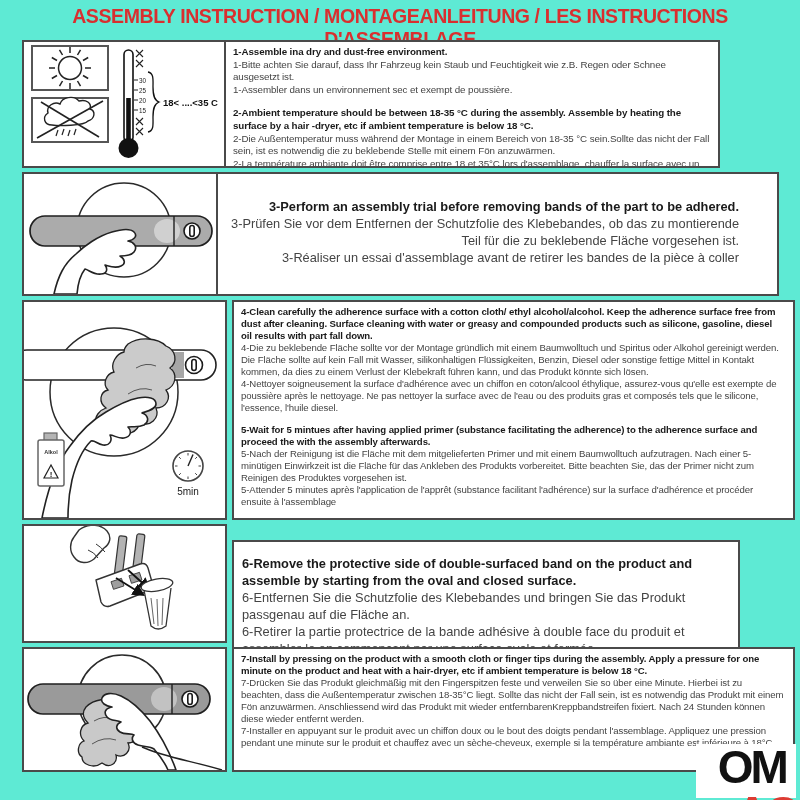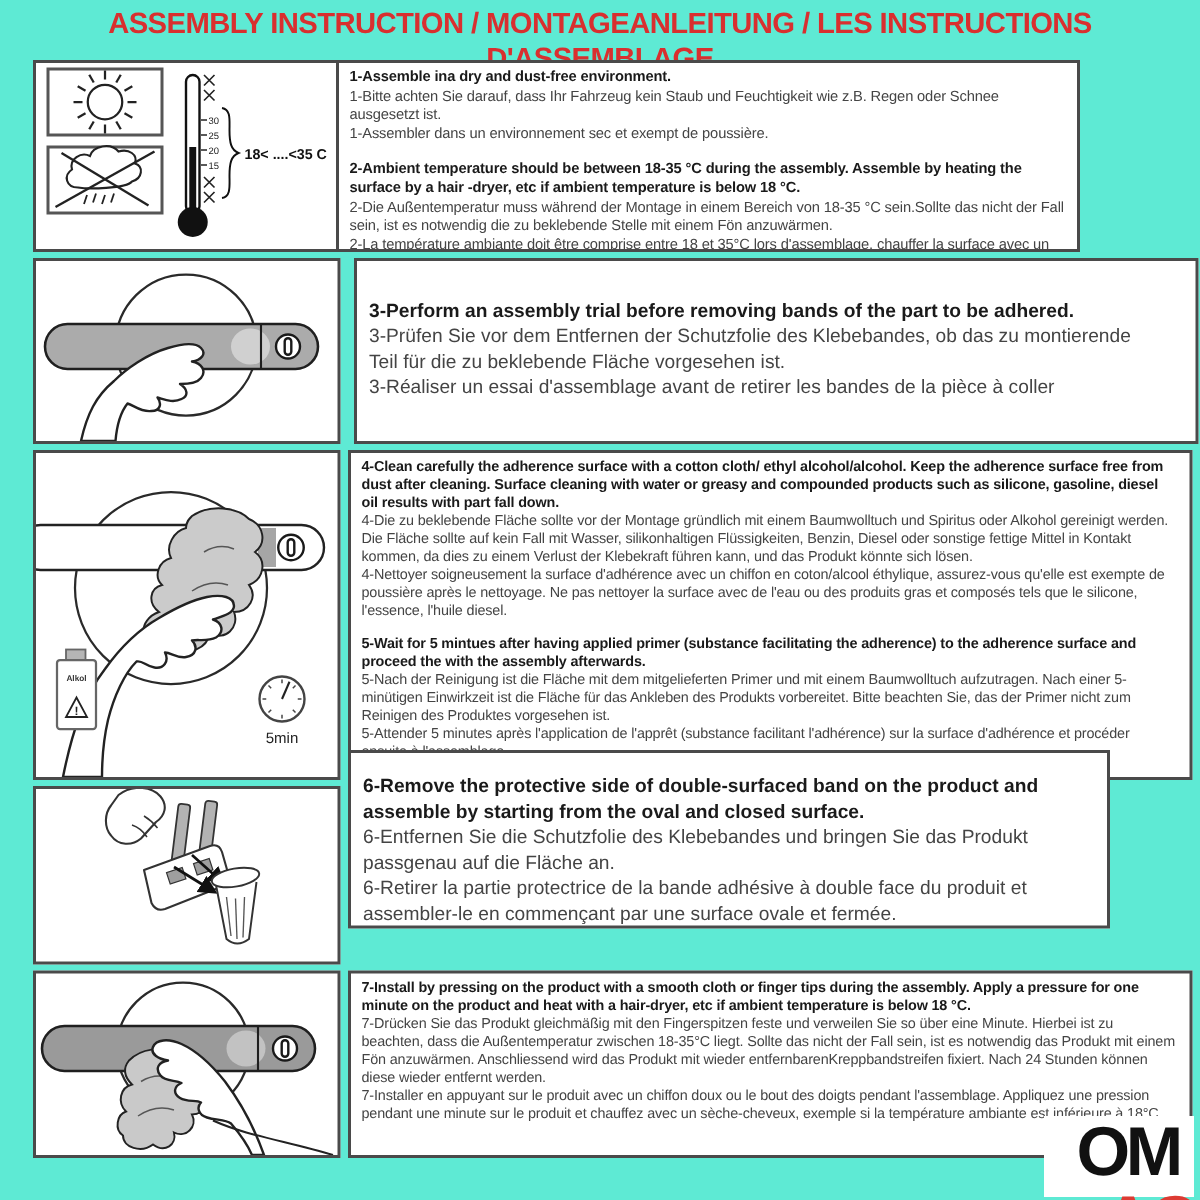--- a/index.html
+++ b/index.html
@@ -101,21 +101,21 @@
         <ellipse cx="143" cy="57" rx="13" ry="12" fill="#d0d0d0"></ellipse>
         <line x1="150" y1="42" x2="150" y2="72" stroke="#1f1f1f" stroke-width="1.4"></line>
         <g>
           <circle cx="168" cy="57" r="8" fill="#fff" stroke="#1a1a1a" stroke-width="1.6"></circle>
           <rect x="165.8" y="51.5" width="4.4" height="11" rx="2.2" fill="#fff" stroke="#1a1a1a" stroke-width="1.6"></rect>
         </g>
       </g>
       <path d="M30,120 C34,102 40,90 52,80 C60,72 74,62 88,58 C98,55 106,54 110,58 C114,62 110,66 104,67 C110,68 114,73 110,78 C107,82 100,82 96,82 C101,85 102,90 97,92 C91,95 85,92 81,91 C84,95 83,100 77,100 C70,101 65,96 61,95 C57,100 54,108 53,120 Z" fill="#fff" stroke="#222" stroke-width="1.6" stroke-linejoin="round"></path>
     </svg>
   </div>
-  <div class="box tbox txt-lg pad-row2" style="left:236px;top:172px;width:563px;height:124px;">
+  <div class="box tbox txt-lg pad-row2" style="left:216px;top:172px;width:563px;height:124px;text-align:right;">
     <p class="en">3-Perform an assembly trial before removing bands of the part to be adhered.</p>
     <p>3-Prüfen Sie vor dem Entfernen der Schutzfolie des Klebebandes, ob das zu montierende Teil für die zu beklebende Fläche vorgesehen ist.</p>
     <p>3-Réaliser un essai d'assemblage avant de retirer les bandes de la pièce à coller</p>
   </div>
 
   <div class="box" style="left:22px;top:300px;width:205px;height:220px;">
     <svg class="illu" viewBox="0 0 201 216">
       <circle cx="90" cy="90" r="64" fill="#fff" stroke="#2a2a2a" stroke-width="1.5"></circle>
       <g>
         <rect x="-12" y="48" width="204" height="30" rx="15" fill="#fff" stroke="#222" stroke-width="1.6"></rect>
@@ -193,21 +193,21 @@
         <path d="M120,64 L127,100 Q134,106 142,100 L147,62" fill="#fff" stroke="#333" stroke-width="1.3"></path>
         <g stroke="#555" stroke-width="0.9">
           <line x1="127" y1="72" x2="130" y2="98"></line>
             <line x1="133" y1="73" x2="134" y2="100"></line>
             <line x1="139" y1="72" x2="138" y2="99"></line>
         </g>
         <ellipse cx="133" cy="59" rx="16" ry="6" transform="rotate(-10 133 59)" fill="#fff" stroke="#333" stroke-width="1.3"></ellipse>
       </g>
     </svg>
   </div>
-  <div class="box tbox txt-lg pad-row4" style="left:232px;top:500px;width:508px;height:119px;">
+  <div class="box tbox txt-lg pad-row4" style="left:232px;top:540px;width:508px;height:119px;">
     <p class="en">6-Remove the protective side of double-surfaced band on the product and assemble by starting from the oval and closed surface.</p>
     <p>6-Entfernen Sie die Schutzfolie des Klebebandes und bringen Sie das Produkt passgenau auf die Fläche an.</p>
     <p>6-Retirer la partie protectrice de la bande adhésive à double face du produit et assembler-le en commençant par une surface ovale et fermée.</p>
   </div>
 
   <div class="box" style="left:22px;top:647px;width:205px;height:125px;">
     <svg class="illu" viewBox="0 0 201 121">
       <circle cx="98" cy="50" r="44" fill="#fff" stroke="#2a2a2a" stroke-width="1.5"></circle>
       <g>
         <rect x="4" y="35" width="182" height="30" rx="15" fill="#9a9a9a" stroke="#1f1f1f" stroke-width="1.7"></rect>

